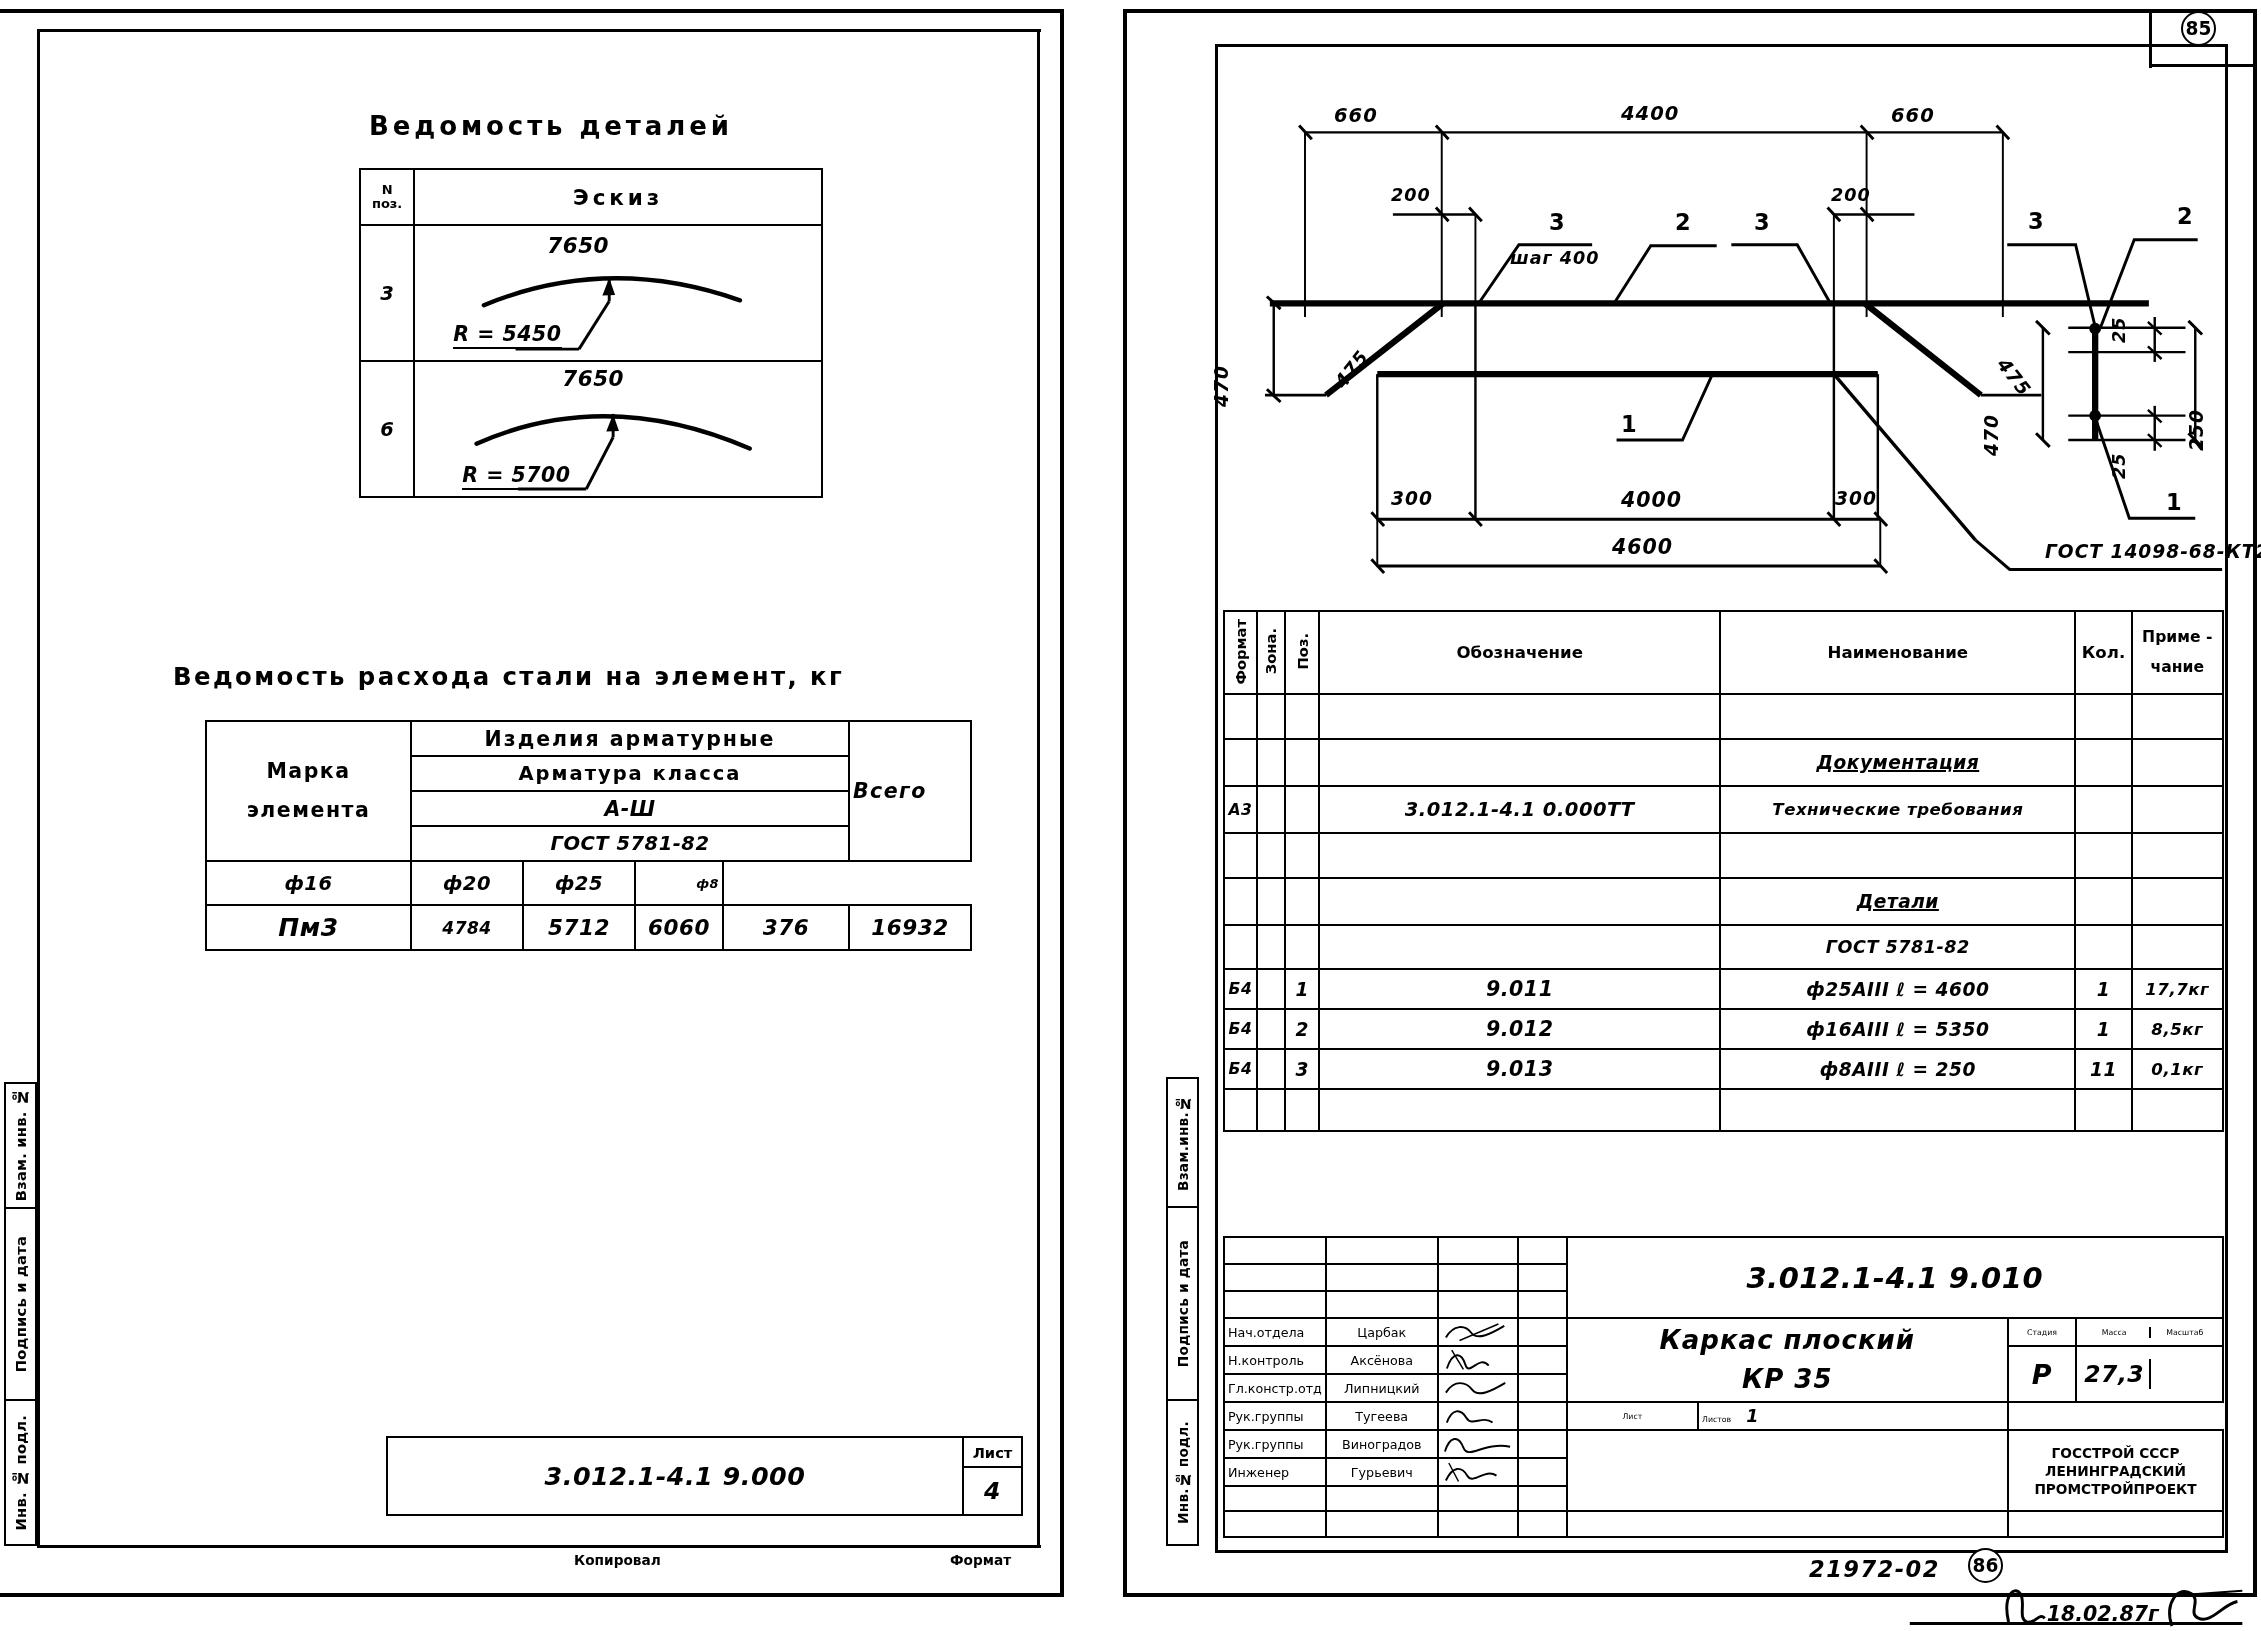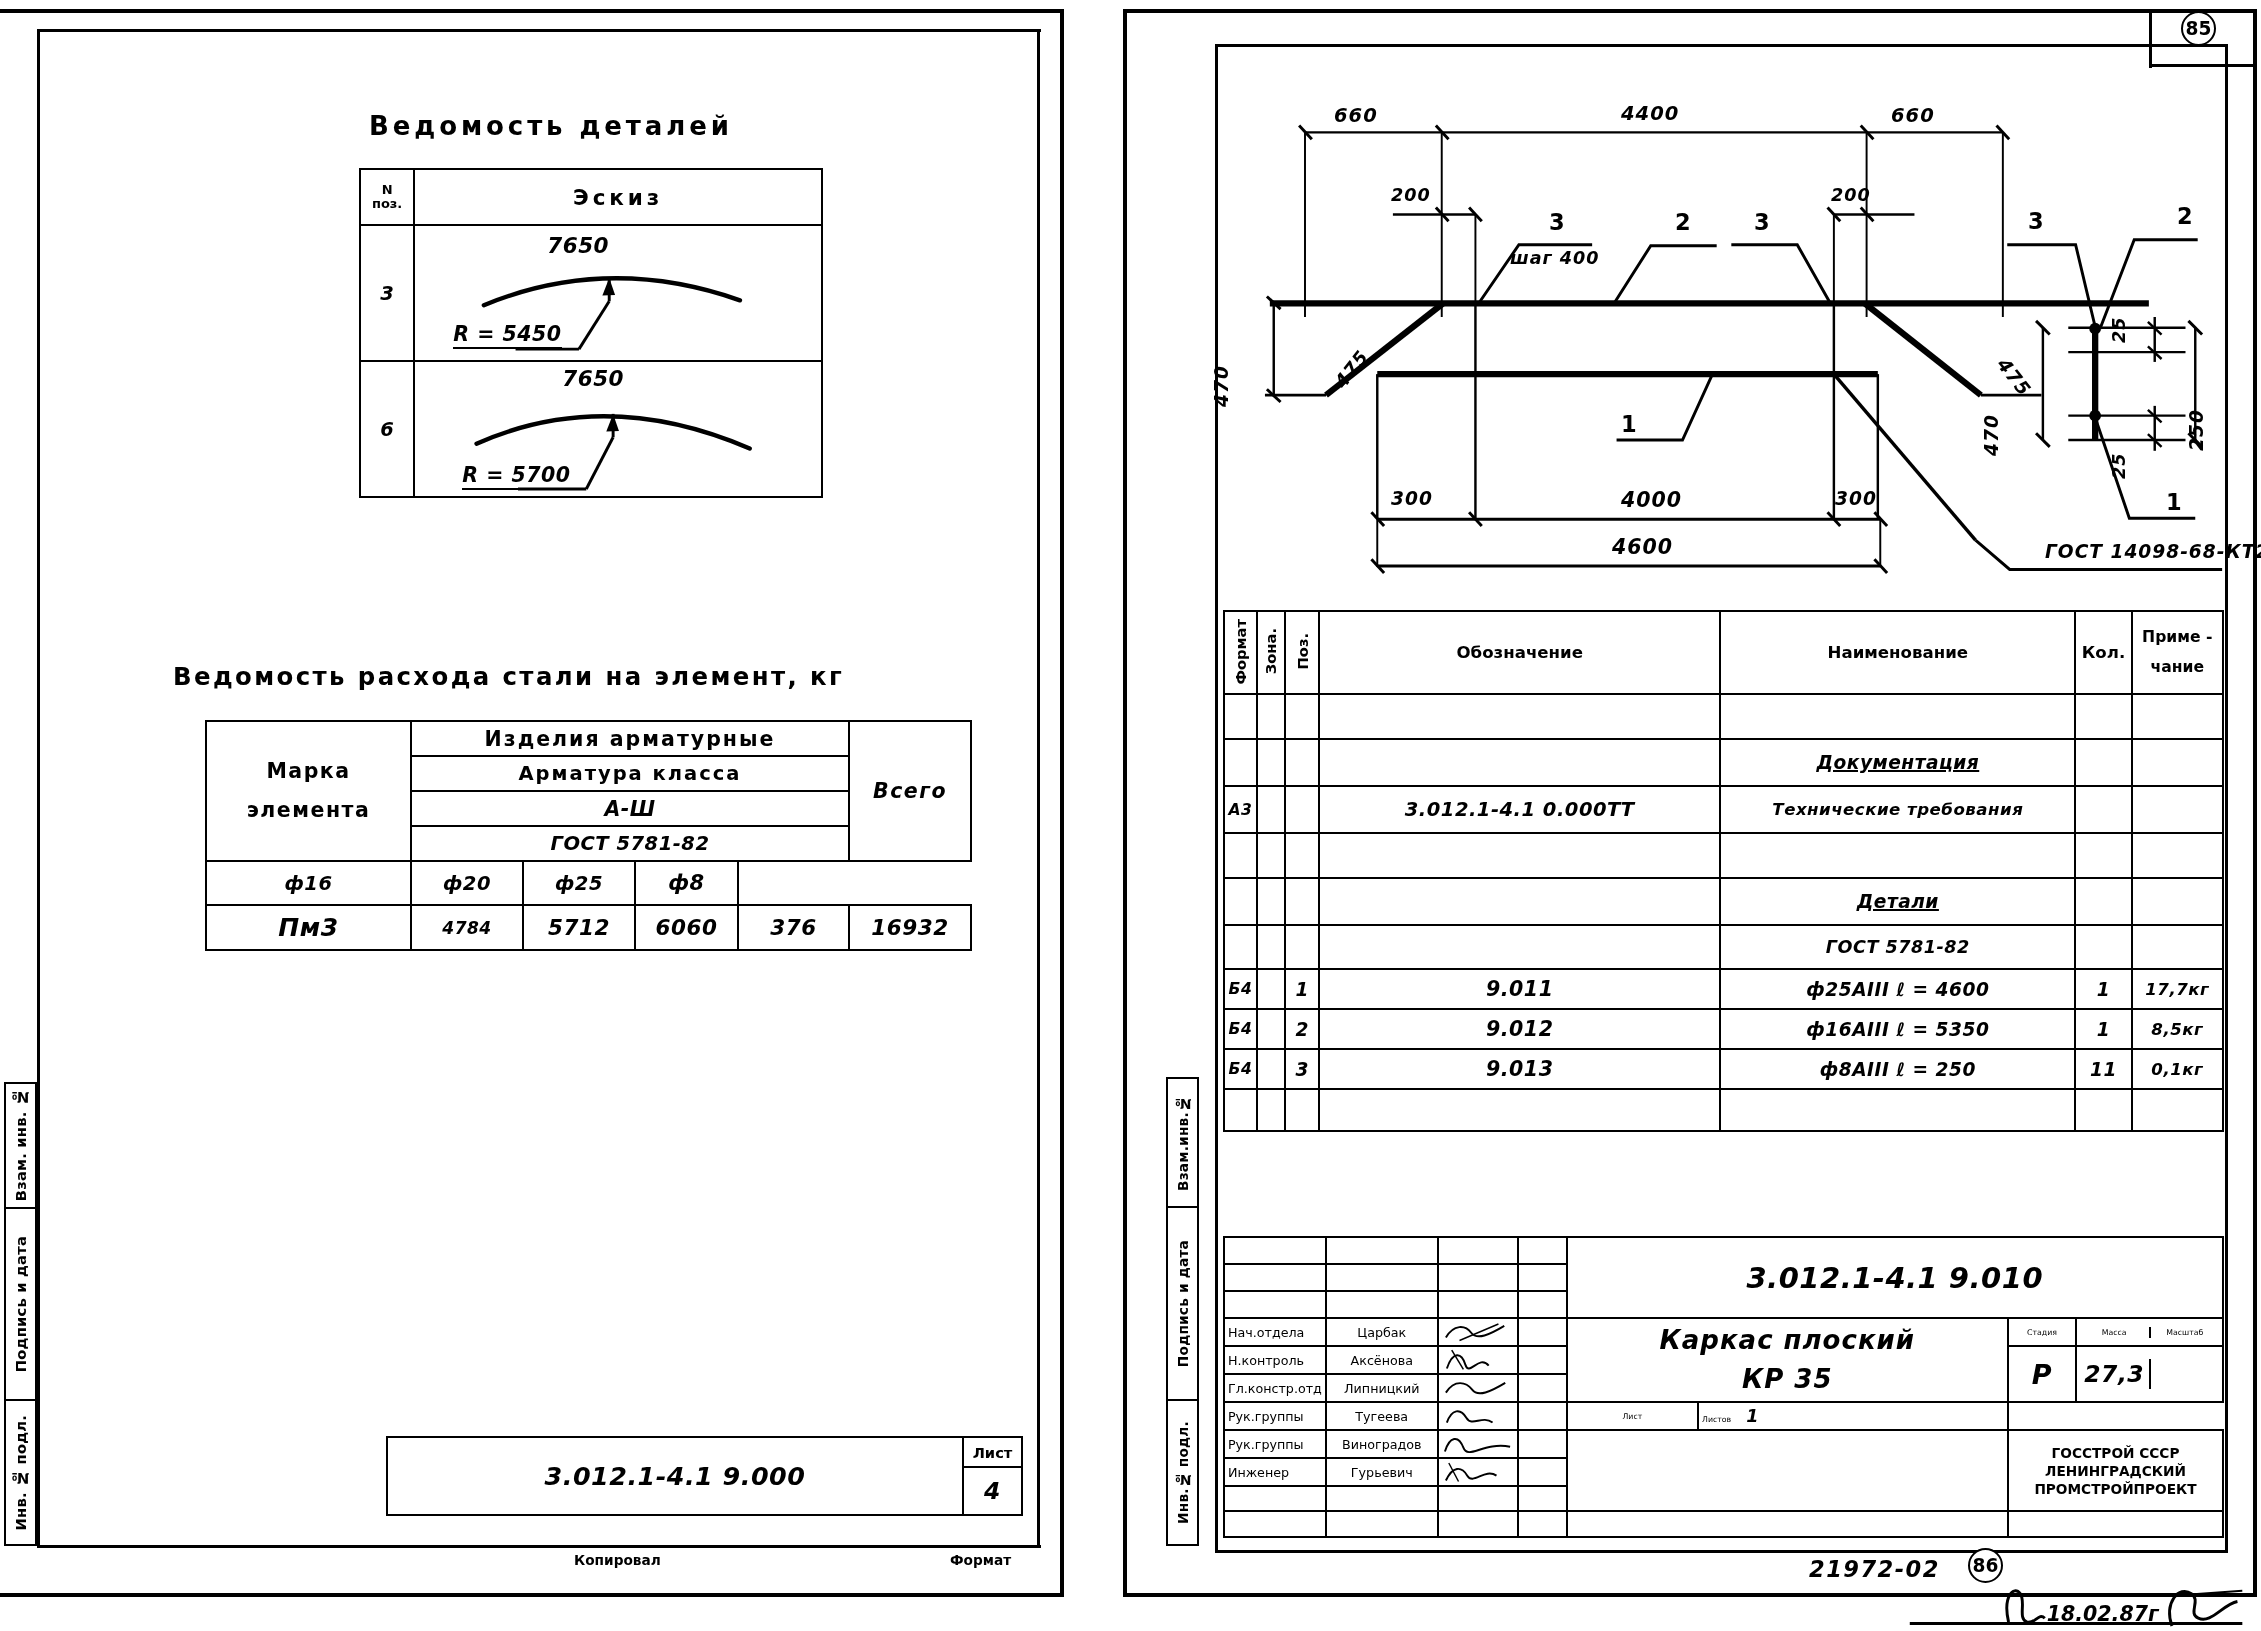--- a/index.html
+++ b/index.html
@@ -156,39 +156,39 @@
   <div class="abs" style="left:205px;top:720px;">
     <table class="draw" style="width:767px;">
       <tbody>
           <tr>
         <td rowspan="4" style="width:205px;text-align:center;font-size:20.5px;line-height:1.9;" class="hand">
           <div style="font-style:normal;letter-spacing:1.5px;">Марка</div>
           <div style="font-style:normal;letter-spacing:1.5px;">элемента</div>
         </td>
         <td colspan="4" class="hand" style="height:35px;text-align:center;font-size:20.5px;
                    letter-spacing:2px;font-style:normal;">Изделия арматурные</td>
-        <td rowspan="4" style="width:122px;text-align:center;font-size:20.5px;letter-spacing:1.5px;" class="hand">Всего</td>
+        <td rowspan="4" style="width:122px;text-align:left;font-size:20.5px;letter-spacing:1.5px;" class="hand">Всего</td>
       </tr>
       <tr>
         <td colspan="4" class="hand" style="height:35px;text-align:center;font-size:19.5px;
                    letter-spacing:2px;font-style:normal;">Арматура класса</td>
       </tr>
       <tr>
         <td colspan="4" class="hand" style="height:35px;text-align:center;font-size:20.5px;">
           <span>А-Ш</span>
         </td>
       </tr>
       <tr>
         <td colspan="4" class="hand" style="height:35px;text-align:center;font-size:19.5px;">ГОСТ 5781-82</td>
       </tr>
       <tr>
         <td class="hand" style="width:112px;height:44px;text-align:center;font-size:19.5px;">ф16</td>
         <td class="hand" style="width:112px;text-align:center;font-size:19.5px;">ф20</td>
         <td class="hand" style="width:112px;text-align:center;font-size:19.5px;">ф25</td>
-        <td class="hand" style="width:103px;text-align:center;font-size:21px;">ф8</td>
+        <td class="hand" style="width:88px;text-align:right;font-size:13px;">ф8</td>
       </tr>
       <tr>
         <td class="hand" style="height:45px;text-align:center;font-size:25px;margin-top:40px;">Пм3</td>
         <td class="hand" style="text-align:center;font-size:17px;">4784</td>
         <td class="hand" style="text-align:center;font-size:21.5px;">5712</td>
         <td class="hand" style="text-align:center;font-size:21.5px;">6060</td>
         <td class="hand" style="text-align:center;font-size:21.5px;">376</td>
         <td class="hand" style="text-align:center;font-size:21.5px;">16932</td>
       </tr>
     </tbody>

